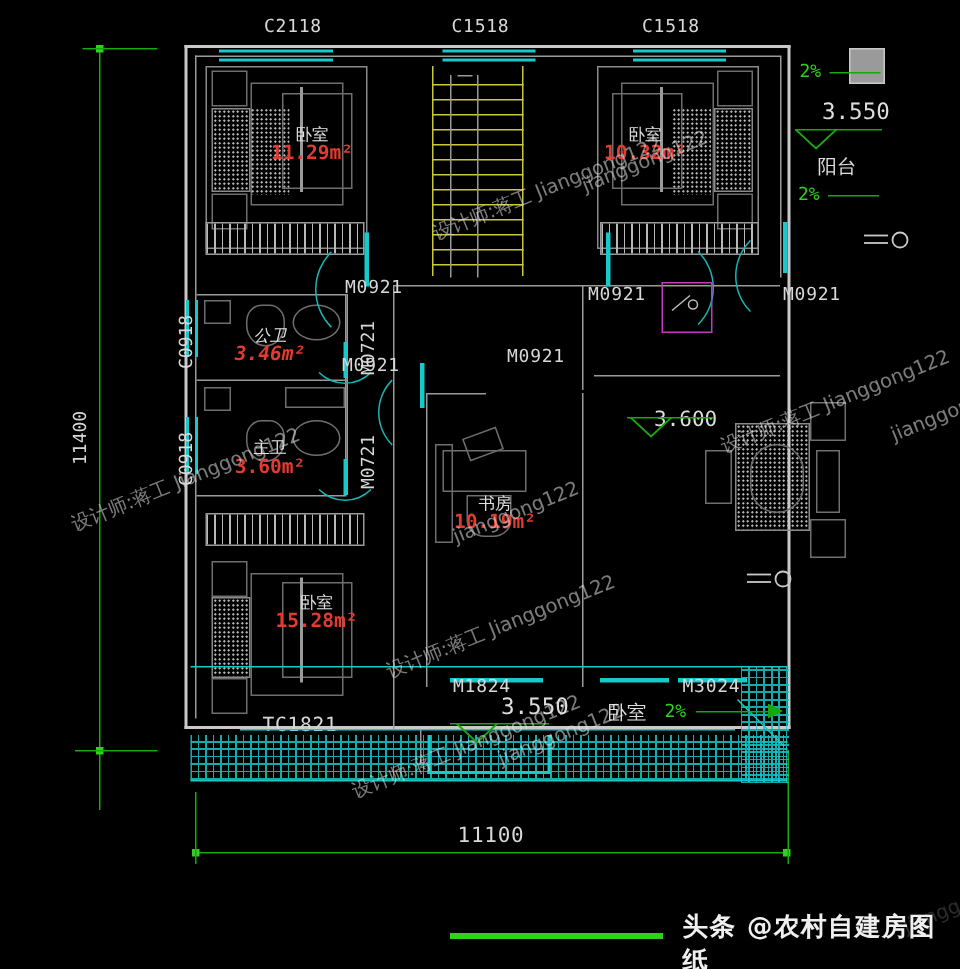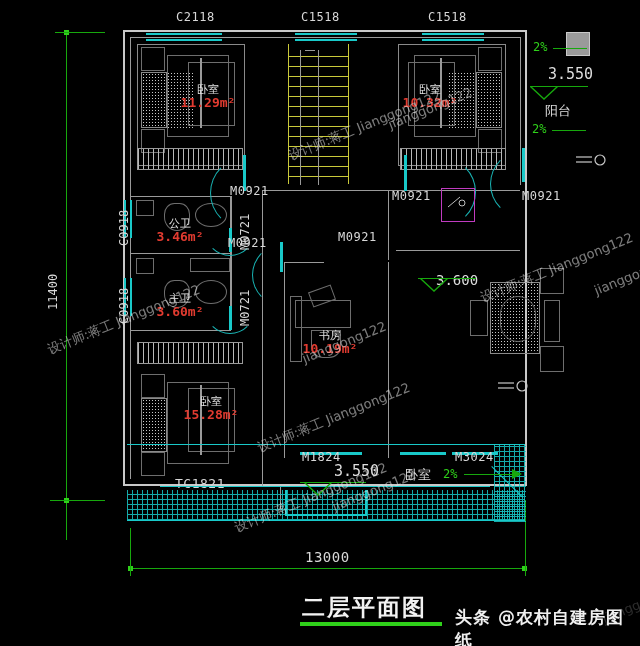--- a/index.html
+++ b/index.html
@@ -70,21 +70,21 @@
   <div class="dimtick" style="left:64px;top:498px;"></div>
   <div class="dimline" style="left:55px;top:32px;width:50px;height:1px;"></div>
   <div class="dimline" style="left:50px;top:500px;width:55px;height:1px;"></div>
   <div class="vlbl" style="left:46px;top:310px;">11400</div>
 
   <div class="dimline" style="left:130px;top:568px;width:396px;height:1px;"></div>
   <div class="dimtick" style="left:128px;top:566px;"></div>
   <div class="dimtick" style="left:522px;top:566px;"></div>
   <div class="dimline" style="left:130px;top:528px;width:1px;height:48px;"></div>
   <div class="dimline" style="left:525px;top:500px;width:1px;height:76px;"></div>
-  <div class="lbl" style="left:305px;top:549px;font-size:14px;">13000</div>
+  <div class="lbl" style="left:305px;top:549px;font-size:14px;">11100</div>
 
   <div class="wall" style="left:123px;top:30px;width:404px;height:2px;"></div>
   <div class="wall" style="left:123px;top:30px;width:2px;height:456px;"></div>
   <div class="wall" style="left:123px;top:484px;width:404px;height:2px;"></div>
   <div class="wall" style="left:525px;top:30px;width:2px;height:456px;"></div>
 
   <div class="wallthin" style="left:130px;top:37px;width:390px;height:1px;"></div>
   <div class="wallthin" style="left:130px;top:37px;width:1px;height:442px;"></div>
 
   <div class="cyan" style="left:146px;top:33px;width:76px;height:2px;"></div>
@@ -155,21 +155,21 @@
   <div class="wallthin" style="left:305px;top:50px;width:10px;height:1px;"></div>
 
   <div class="wallthin" style="left:131px;top:196px;width:100px;height:1px;"></div>
   <div class="wallthin" style="left:131px;top:253px;width:100px;height:1px;"></div>
   <div class="wallthin" style="left:131px;top:330px;width:100px;height:1px;"></div>
   <div class="wallthin" style="left:230px;top:196px;width:1px;height:134px;"></div>
 
   <div class="furn2" style="left:164px;top:203px;width:24px;height:26px;border-radius:40% 40% 50% 50%;"></div>
   <div class="furn2" style="left:195px;top:203px;width:30px;height:22px;border-radius:50%;"></div>
   <div class="furn2" style="left:136px;top:200px;width:16px;height:14px;"></div>
-  <div class="room" style="left:150px;top:218px;width:60px;">
+  <div class="room" style="left:150px;top:218px;width:60px;font-style:italic;">
     <span class="rn">公卫</span>
     <span class="ra">3.46m²</span>
   </div>
 
   <div class="furn2" style="left:164px;top:280px;width:24px;height:26px;border-radius:40% 40% 50% 50%;"></div>
   <div class="furn2" style="left:195px;top:280px;width:30px;height:22px;border-radius:50%;"></div>
   <div class="furn2" style="left:136px;top:258px;width:16px;height:14px;"></div>
   <div class="furn2" style="left:190px;top:258px;width:38px;height:12px;"></div>
   <div class="room" style="left:150px;top:293px;width:60px;">
     <span class="rn">主卫</span>
@@ -312,17 +312,16 @@
   <div class="wm" style="left:45px;top:342px;transform:rotate(-22deg);">设计师:蒋工  Jianggong122</div>
   <div class="wm" style="left:478px;top:290px;transform:rotate(-22deg);">设计师:蒋工  Jianggong122</div>
   <div class="wm" style="left:232px;top:520px;transform:rotate(-22deg);">设计师:蒋工  Jianggong122</div>
   <div class="wm" style="left:255px;top:440px;transform:rotate(-22deg);">设计师:蒋工  Jianggong122</div>
   <div class="wm" style="left:386px;top:118px;transform:rotate(-22deg);">jianggong122</div>
   <div class="wm" style="left:300px;top:352px;transform:rotate(-22deg);">jianggong122</div>
   <div class="wm" style="left:330px;top:500px;transform:rotate(-22deg);">jianggong122</div>
   <div class="wm" style="left:592px;top:284px;transform:rotate(-22deg);">jianggong122</div>
   <div class="wm" style="left:600px;top:612px;transform:rotate(-22deg);opacity:.35;">jianggong122</div>
 
-  <div id="title">二层平面图</div>
   <div id="titleUnd"></div>
   <div id="cred">头条 @农村自建房图纸</div>
 
 </div>
 
 </body></html>

